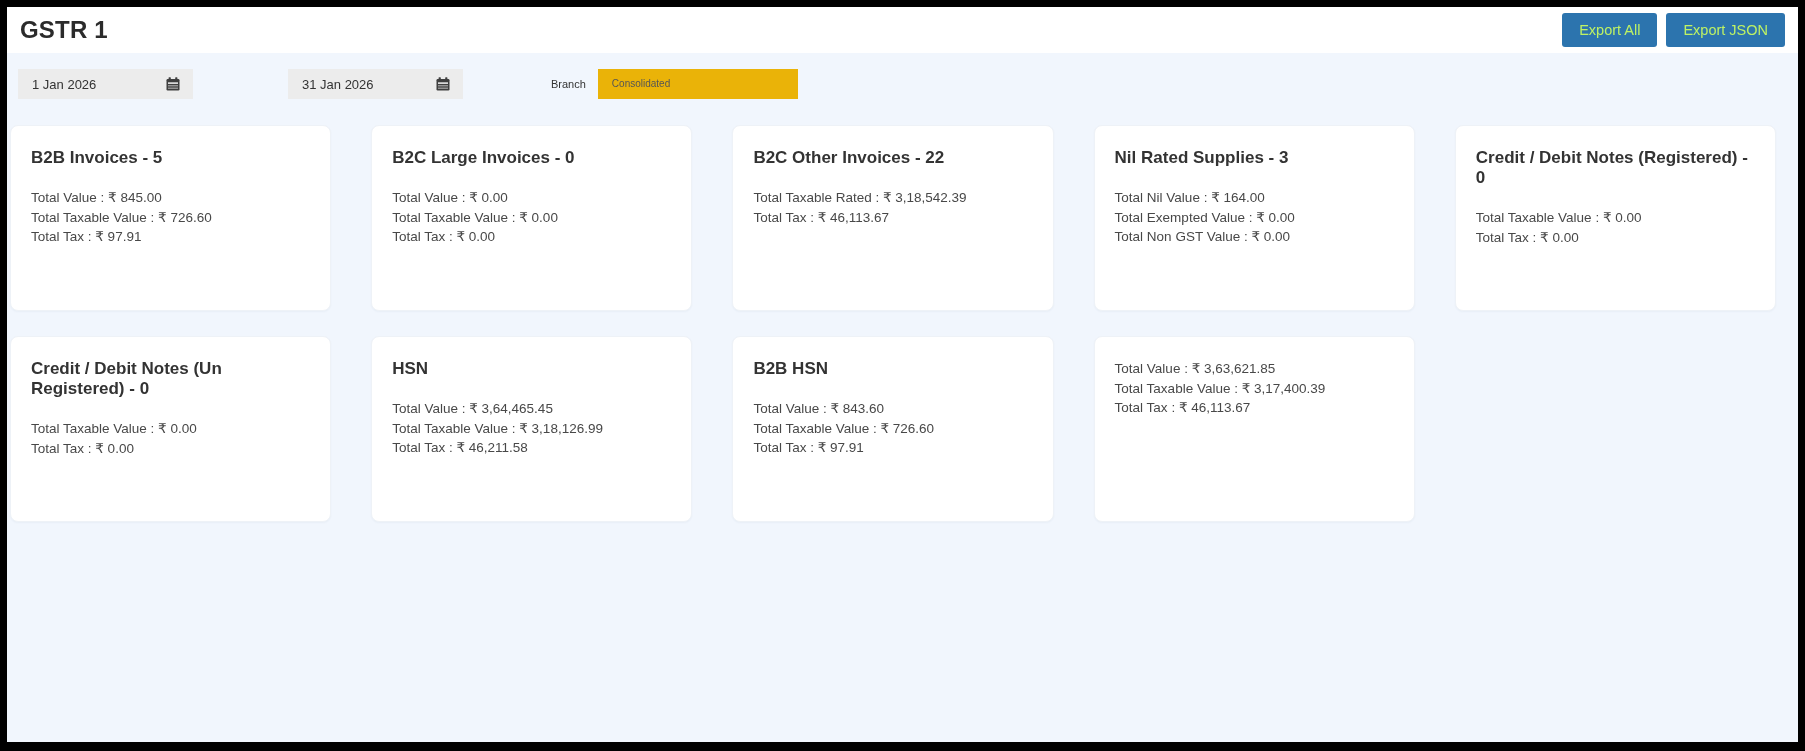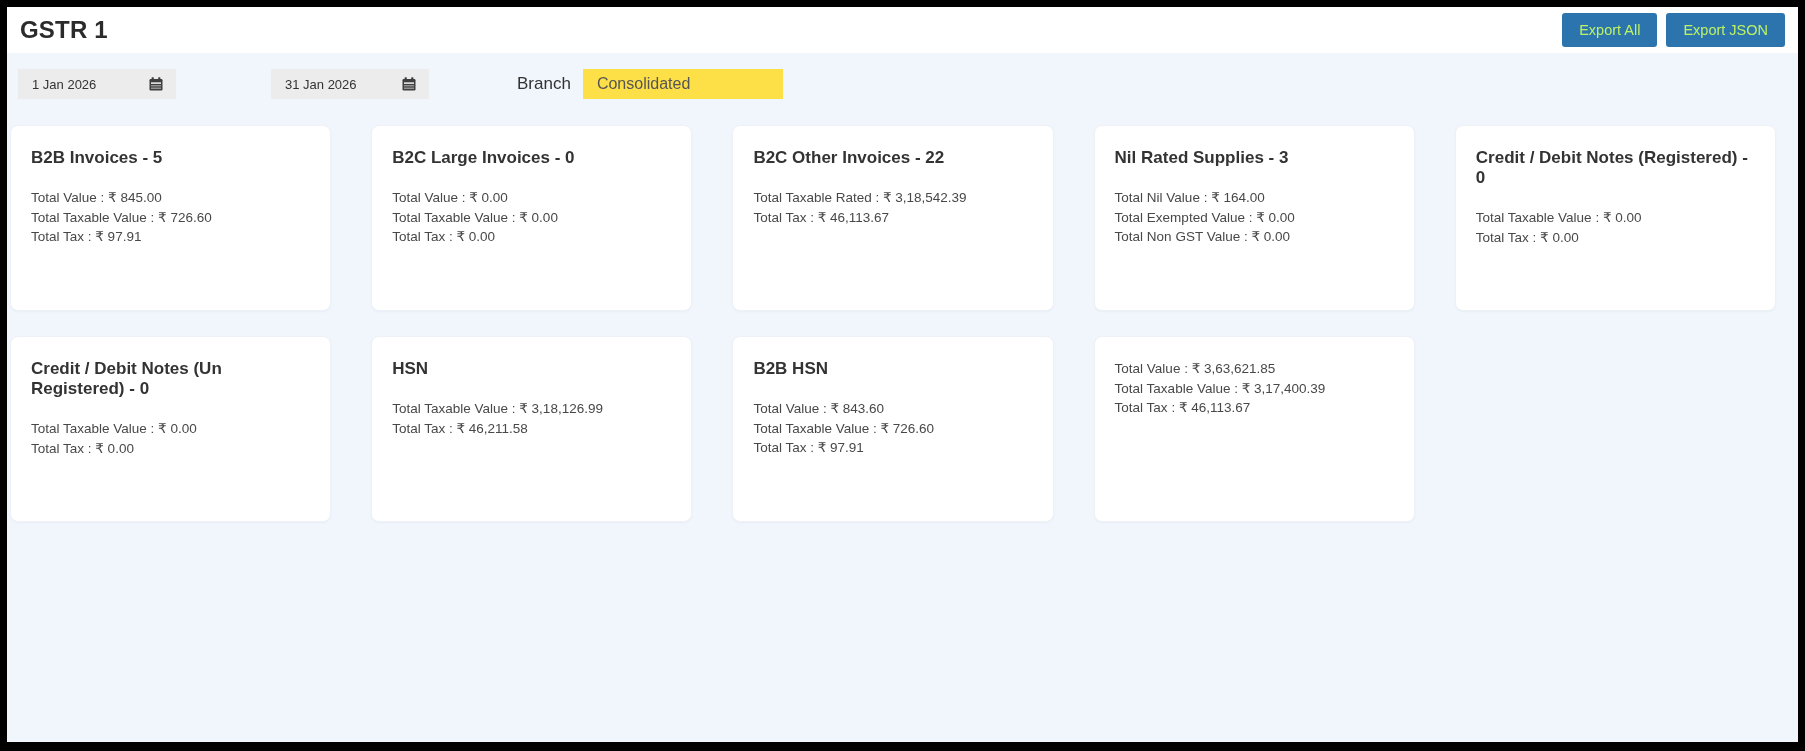--- a/index.html
+++ b/index.html
@@ -48,38 +48,38 @@
     overflow: hidden;
   }
 
   
   .filterbar {
     display: flex; align-items: center;
     padding: 16px 0 0 11px;
     height: 46px;
   }
   .date-field {
-    width: 158px; height: 30px;
+    width: 175px; height: 30px;
     background: #ececec;
     display: flex; align-items: center; justify-content: space-between;
     padding: 0 13px 0 14px;
     font-size: 13px; color: #333;
     cursor: pointer;
   }
   .date-field.second { margin-left: 95px; gap: 28px; }
   .cal-icon { width: 14px; height: 14px; display: inline-block; }
   .branch-label {
     margin-left: 88px;
-    font-size: 17px; color: #333;
+    font-size: 11px; color: #333;
   }
   .branch-select {
     margin-left: 12px;
     width: 200px; height: 30px;
-    background: #fde047;
-    font-size: 16px; color: #555;
+    background: #eab308;
+    font-size: 10px; color: #555;
     line-height: 30px;
     padding-left: 14px;
     cursor: pointer;
   }
 
   
   .grid {
     display: grid;
     grid-template-columns: repeat(5, 1fr);
     column-gap: 40px;
@@ -200,20 +200,21 @@
     <div class="card-title">Credit / Debit Notes (Un Registered) - 0</div>
     <div>
               <div class="card-line">Total Taxable Value : ₹ 0.00</div>
               <div class="card-line">Total Tax : ₹ 0.00</div>
             </div>
   </div>
 
   <div class="card">
     <div class="card-title">HSN</div>
     <div>
+              <div class="card-line">Total Value : ₹ 3,64,465.45</div>
               <div class="card-line">Total Taxable Value : ₹ 3,18,126.99</div>
               <div class="card-line">Total Tax : ₹ 46,211.58</div>
             </div>
   </div>
 
   <div class="card">
     <div class="card-title">B2B HSN</div>
     <div>
               <div class="card-line">Total Value : ₹ 843.60</div>
               <div class="card-line">Total Taxable Value : ₹ 726.60</div>

